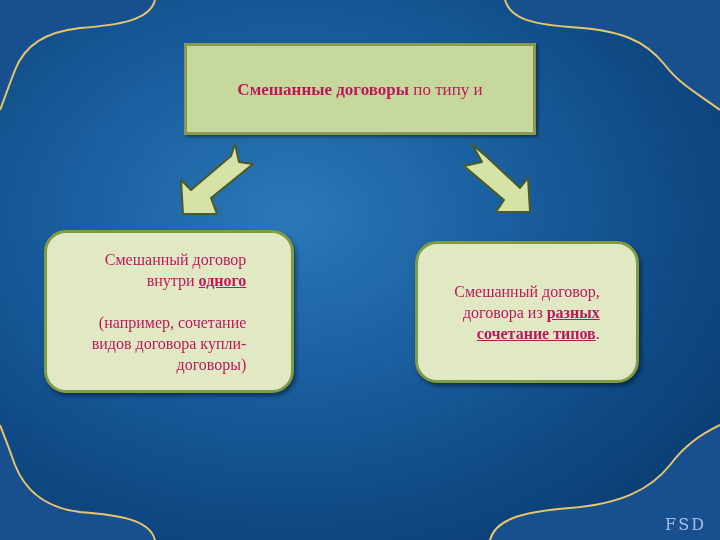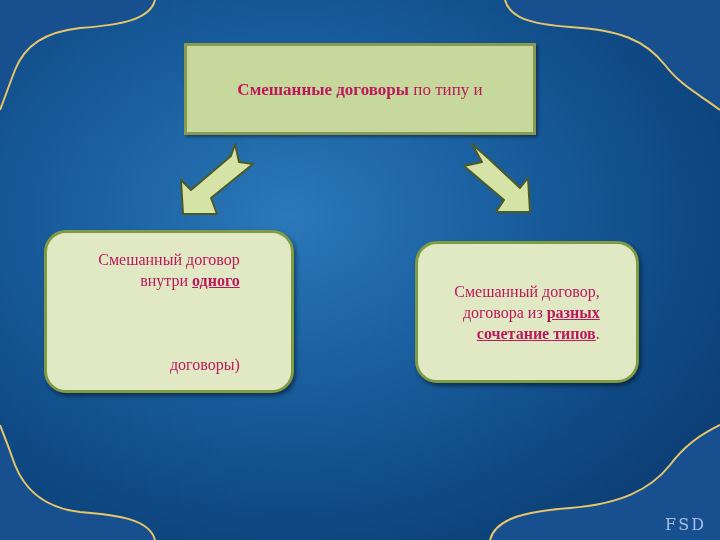--- a/index.html
+++ b/index.html
@@ -65,22 +65,22 @@
 
   <svg class="arrow" style="left:458px;top:138px;" width="80" height="80" viewBox="0 0 80 80">
     <polygon points="14,6 24,24 6,28 46,62 38,74 72,74 70,40 62,50 30,20" fill="#d6e3a6" stroke="#4d5a25" stroke-width="2" stroke-linejoin="round"></polygon>
   </svg>
 
   <div class="box card left-card">
     <div>
       <span>Смешанный договор</span><br>
       <span>внутри </span><b class="u">одного</b><br>
       <br>
-      <br>
-      <br>
+      <span>(например, сочетание</span><br>
+      <span>видов договора купли-</span><br>
       <span>договоры)</span>
     </div>
   </div>
 
   <div class="box card right-card">
     <div>
       <span>Смешанный договор,</span><br>
       <span>договора из </span><b class="u">разных</b><br>
       <b class="u">сочетание типов</b><span>.</span>
     </div>

